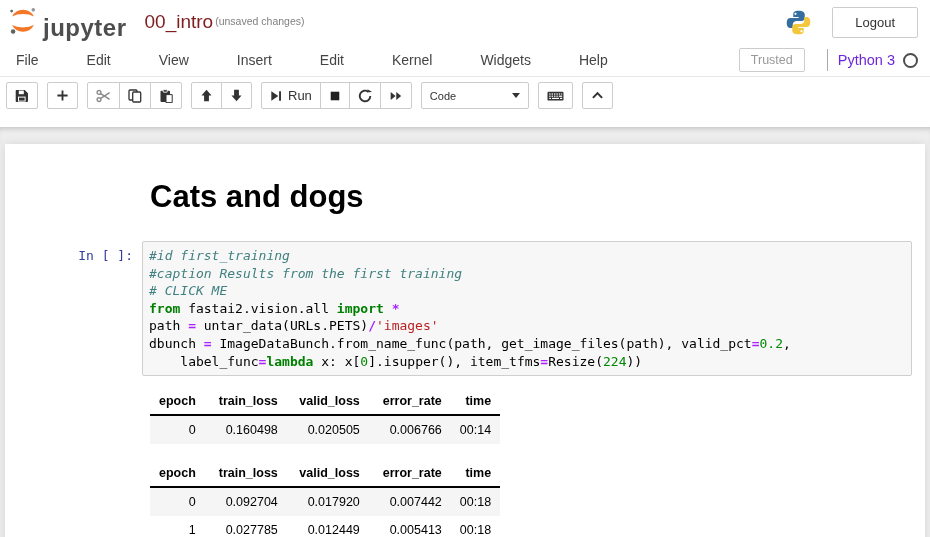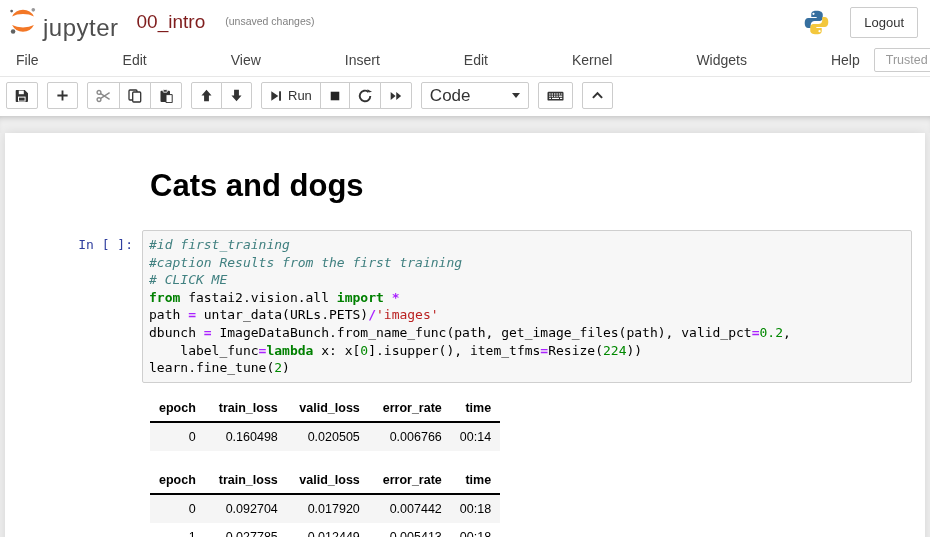--- a/index.html
+++ b/index.html
@@ -3,47 +3,47 @@
 <meta charset="utf-8">
 <style>
   * { margin: 0; padding: 0; box-sizing: border-box; }
   html, body { width: 930px; height: 537px; overflow: hidden; }
   body { background: #eee; font-family: "Liberation Sans", sans-serif; }
 
   
   .header { background: #fff; }
   .header-top { display: flex; align-items: center; padding: 5px 12px 4px 8px; height: 44px; }
   .logo { display: flex; align-items: flex-end; cursor: pointer; }
-  .logo-text { font-size: 24px; color: #4e4e4e; letter-spacing: .5px; margin-left: 5px; line-height: 1; font-weight: 400; }
+  .logo-text { font-size: 24px; color: #4e4e4e; letter-spacing: .5px; margin-left: 5px; line-height: 1; font-weight: 700; }
   .nb-title { font-size: 19px; color: #7f1d1d; margin-left: 18px; line-height: 1; padding-bottom: 2px; }
-  .nb-status { font-size: 10.5px; color: #818181; margin-left: 20px; padding-bottom: 1px; align-self: flex-end; margin-bottom: 12px; }
+  .nb-status { font-size: 10.5px; color: #818181; margin-left: 2px; padding-bottom: 1px; align-self: flex-end; margin-bottom: 12px; }
   .spacer { flex: 1; }
-  .logout-btn { font-size: 13px; color: #333; background: #fff; border: 1px solid #ccc; border-radius: 2px; padding: 7px 13px; margin-left: 17px; cursor: pointer; }
+  .logout-btn { font-size: 13px; color: #333; background: #fff; border: 1px solid #ccc; border-radius: 2px; padding: 7px 22px; margin-left: 17px; cursor: pointer; }
   .pylogo { margin-right: 3px; display: flex; align-items: center; }
 
   
   .menu-row { display: flex; align-items: center; border-bottom: 1px solid #e7e7e7; background: #fff; height: 33px; padding: 0 12px 0 0; }
-  .menu-items { list-style: none; display: flex; gap: 36px; }
+  .menu-items { list-style: none; display: flex; }
   .menu-items li { font-size: 14px; color: #444; padding: 8px 14px; margin-left: 20px; cursor: pointer; }
   .menu-items li:first-child { margin-left: 2px; }
   .trusted { font-size: 12.5px; color: #999; border: 1px solid #ccc; border-radius: 2px; padding: 4px 11px; background: #fff; margin-right: 22px; }
   .kernel-sep { width: 1px; height: 22px; background: #aaa; margin-right: 10px; }
   .kernel-name { font-size: 14.5px; color: #6d28d9; margin-right: 8px; }
   .kernel-circle { width: 15px; height: 15px; border: 2px solid #4d4d4d; border-radius: 50%; background: #fff; }
 
   
-  .toolbar { background: #fff; padding: 5px 0 7px 6px; display: flex; align-items: center; }
+  .toolbar { background: #fff; padding: 5px 0 18px 6px; display: flex; align-items: center; }
   .btn-group { display: flex; margin-right: 9px; }
   .tbtn { height: 27px; min-width: 30px; background: #fff; border: 1px solid #ccc; display: flex; align-items: center; justify-content: center; padding: 0 8px; cursor: pointer; margin-left: -1px; }
   .btn-group .tbtn:first-child { margin-left: 0; border-top-left-radius: 2px; border-bottom-left-radius: 2px; }
   .btn-group .tbtn:last-child { border-top-right-radius: 2px; border-bottom-right-radius: 2px; }
   .tbtn svg { display: block; }
   .run-label { font-size: 13px; color: #333; margin-left: 6px; }
   .cell-type-dd { height: 27px; width: 108px; border: 1px solid #ccc; border-radius: 2px; background: #fff; display: flex; align-items: center; padding: 0 8px; margin-right: 9px; cursor: pointer; }
-  .cell-type-dd .dd-label { font-size: 17px; color: #333; flex: 1; }
+  .cell-type-dd .dd-label { font-size: 11px; color: #333; flex: 1; }
   .dd-caret { width: 0; height: 0; border-left: 4px solid transparent; border-right: 4px solid transparent; border-top: 5px solid #333; }
 
   
   .gray-band { height: 17px; background: #eee; box-shadow: inset 0 5px 6px -4px rgba(0,0,0,.22); }
   .nb-container { background: #fff; margin: 0 5px; min-height: 380px; box-shadow: 0 0 10px rgba(0,0,0,.10); padding-top: 35px; padding-bottom: 10px; }
 
   .md-cell h1 { font-size: 31px; font-weight: bold; color: #000; margin-left: 145px; margin-bottom: 26px; font-family: "Liberation Sans", sans-serif; }
 
   .code-cell { display: flex; align-items: flex-start; }
   .prompt { width: 90px; margin-left: 47px; text-align: right; padding-right: 9px; font-family: "DejaVu Sans Mono", monospace; font-size: 13px; color: #303F9F; line-height: 17.6px; padding-top: 6px; flex: none; }
@@ -268,21 +268,20 @@
     <div class="prompt">In [ ]:</div>
     <div class="input-area">
       <div class="code-area">
           <div class="code-line"><span class="cm">#id first_training</span></div>
           <div class="code-line"><span class="cm">#caption Results from the first training</span></div>
           <div class="code-line"><span class="cm"># CLICK ME</span></div>
           <div class="code-line"><span class="kw">from</span><span> fastai2.vision.all </span><span class="kw">import</span><span> </span><span class="op">*</span></div>
           <div class="code-line"><span>path </span><span class="op">=</span><span> untar_data(URLs.PETS)</span><span class="op">/</span><span class="str">'images'</span></div>
           <div class="code-line"><span>dbunch </span><span class="op">=</span><span> ImageDataBunch.from_name_func(path, get_image_files(path), valid_pct</span><span class="op">=</span><span class="num">0.2</span><span>,</span></div>
           <div class="code-line"><span>    label_func</span><span class="op">=</span><span class="kw">lambda</span><span> x: x[</span><span class="num">0</span><span>].isupper(), item_tfms</span><span class="op">=</span><span>Resize(</span><span class="num">224</span><span>))</span></div>
-          <div class="code-line"><span>learn.fine_tune(</span><span class="num">2</span><span>)</span></div>
         </div>
     </div>
   </div>
 
   <div class="output-area">
       <table>
         <thead>
           <tr>
             <th>epoch</th>
             <th>train_loss</th>

